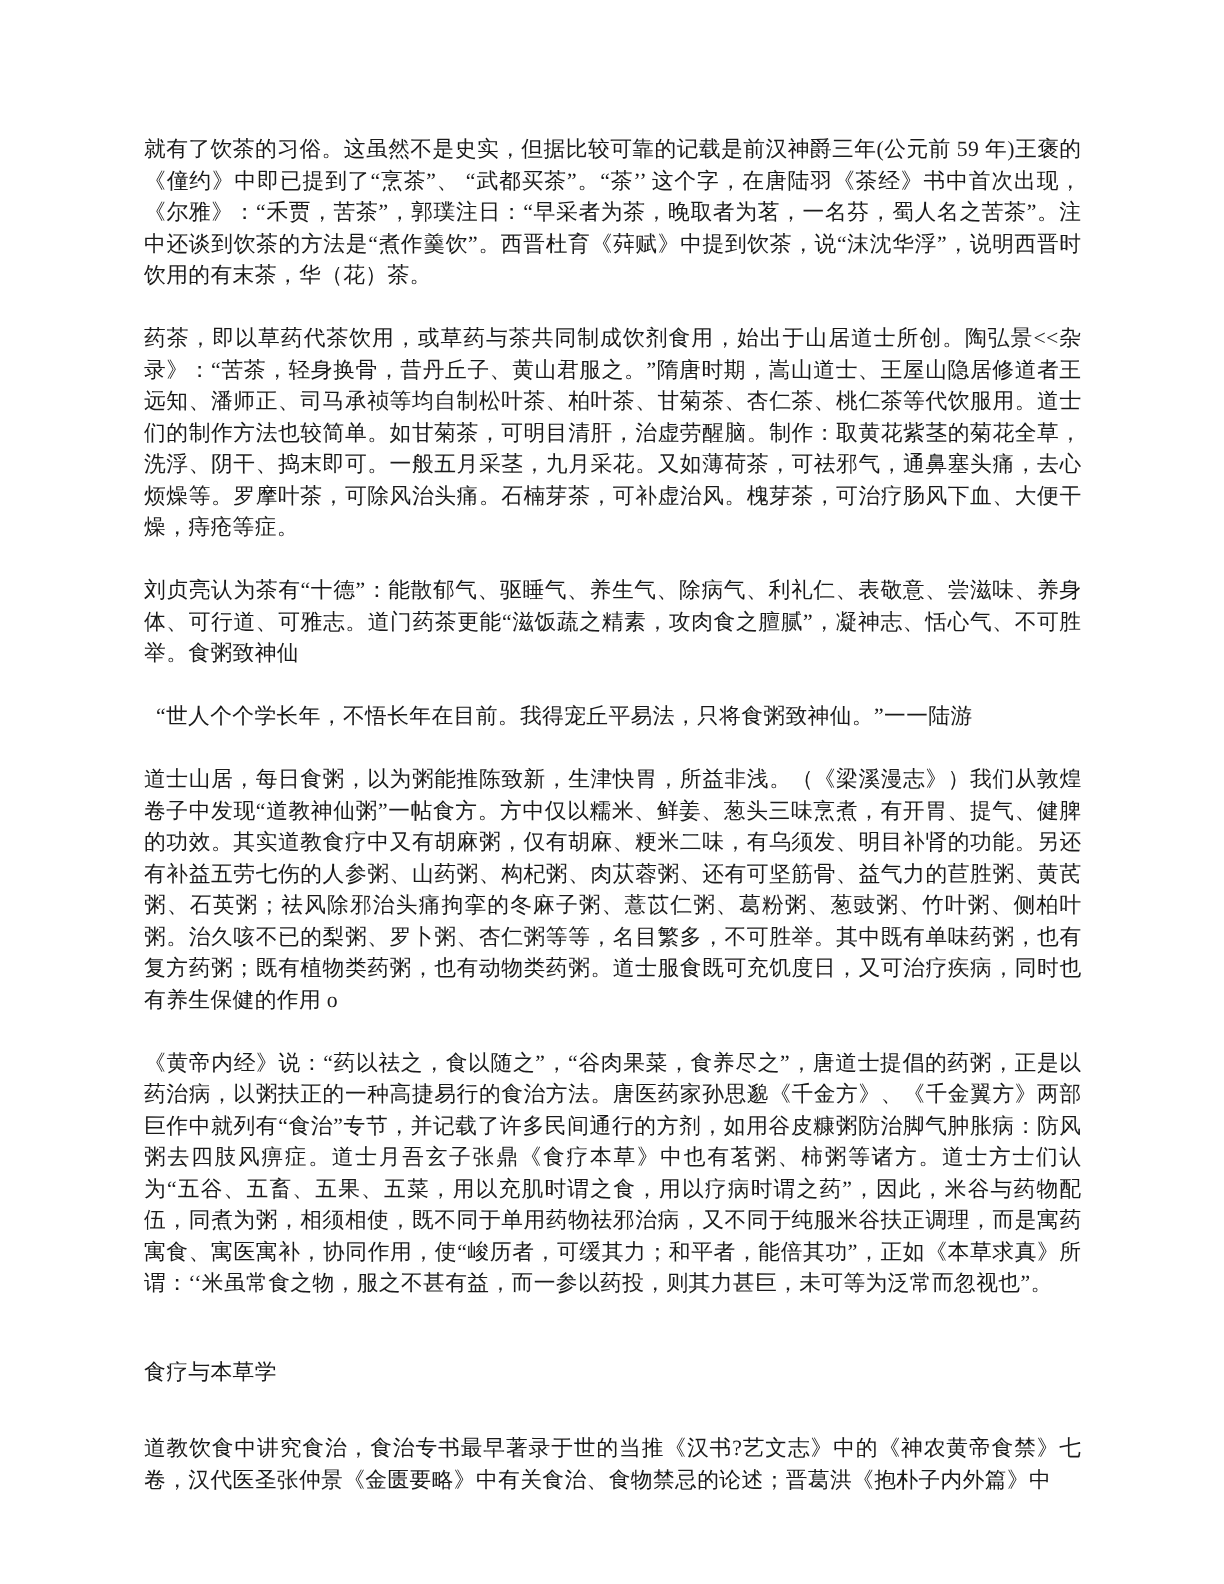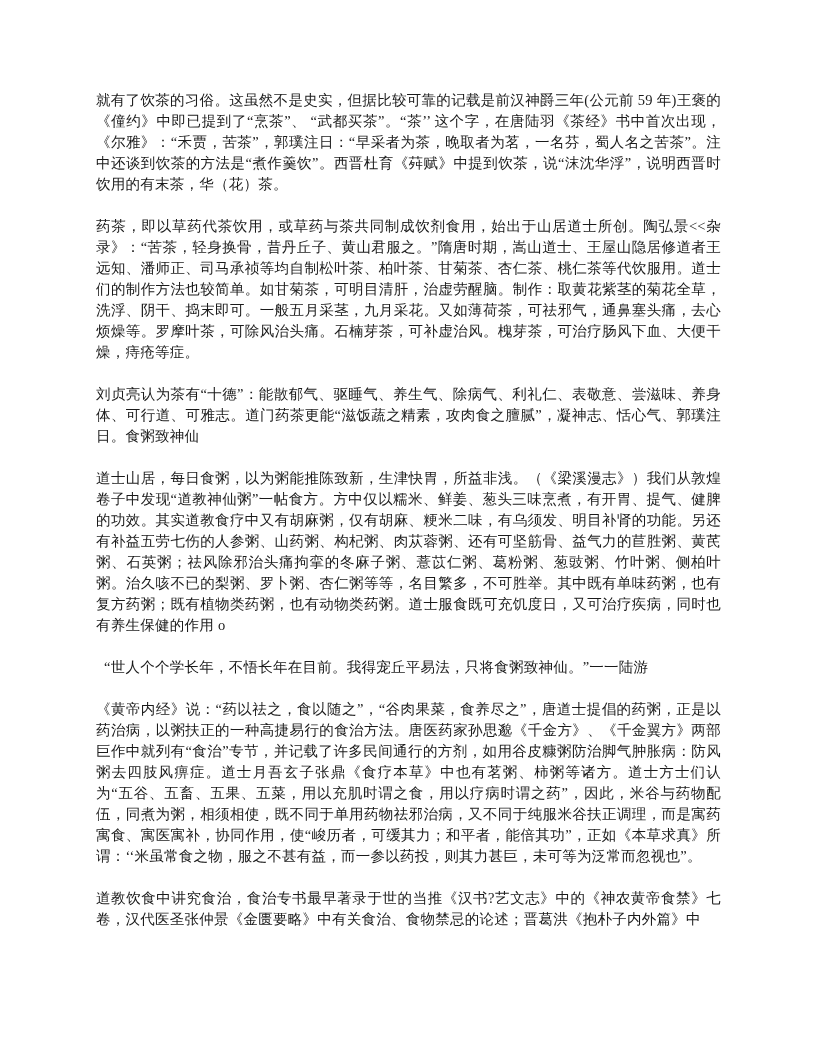--- a/index.html
+++ b/index.html
@@ -47,24 +47,25 @@
 </head>
 <body>
 
 <div class="page">
 
   <p class="doc-paragraph">就有了饮茶的习俗。这虽然不是史实，但据比较可靠的记载是前汉神爵三年(公元前 59 年)王褒的《僮约》中即已提到了“烹茶”、 “武都买茶”。“茶’’ 这个字，在唐陆羽《茶经》书中首次出现，《尔雅》：“禾贾，苦茶”，郭璞注日：“早采者为茶，晚取者为茗，一名芬，蜀人名之苦茶”。注中还谈到饮茶的方法是“煮作羹饮”。西晋杜育《荈赋》中提到饮茶，说“沫沈华浮”，说明西晋时饮用的有末茶，华（花）茶。</p>
 
   <p class="doc-paragraph">药茶，即以草药代茶饮用，或草药与茶共同制成饮剂食用，始出于山居道士所创。陶弘景&lt;&lt;杂录》：“苦茶，轻身换骨，昔丹丘子、黄山君服之。”隋唐时期，嵩山道士、王屋山隐居修道者王远知、潘师正、司马承祯等均自制松叶茶、柏叶茶、甘菊茶、杏仁茶、桃仁茶等代饮服用。道士们的制作方法也较简单。如甘菊茶，可明目清肝，治虚劳醒脑。制作：取黄花紫茎的菊花全草，洗浮、阴干、捣末即可。一般五月采茎，九月采花。又如薄荷茶，可祛邪气，通鼻塞头痛，去心烦燥等。罗摩叶茶，可除风治头痛。石楠芽茶，可补虚治风。槐芽茶，可治疗肠风下血、大便干燥，痔疮等症。</p>
 
 
-  <p class="doc-paragraph">刘贞亮认为茶有“十德”：能散郁气、驱睡气、养生气、除病气、利礼仁、表敬意、尝滋味、养身体、可行道、可雅志。道门药茶更能“滋饭蔬之精素，攻肉食之膻腻”，凝神志、恬心气、郭璞注日。食粥致神仙</p>
+  <p class="doc-paragraph">刘贞亮认为茶有“十德”：能散郁气、驱睡气、养生气、除病气、利礼仁、表敬意、尝滋味、养身体、可行道、可雅志。道门药茶更能“滋饭蔬之精素，攻肉食之膻腻”，凝神志、恬心气、不可胜举。食粥致神仙</p>
+
+  <p class="doc-paragraph doc-quote">“世人个个学长年，不悟长年在目前。我得宠丘平易法，只将食粥致神仙。”一一陆游</p>
 
   <p class="doc-paragraph">道士山居，每日食粥，以为粥能推陈致新，生津快胃，所益非浅。（《梁溪漫志》）我们从敦煌卷子中发现“道教神仙粥”一帖食方。方中仅以糯米、鲜姜、葱头三味烹煮，有开胃、提气、健脾的功效。其实道教食疗中又有胡麻粥，仅有胡麻、粳米二味，有乌须发、明目补肾的功能。另还有补益五劳七伤的人参粥、山药粥、构杞粥、肉苁蓉粥、还有可坚筋骨、益气力的苣胜粥、黄芪粥、石英粥；祛风除邪治头痛拘挛的冬麻子粥、薏苡仁粥、葛粉粥、葱豉粥、竹叶粥、侧柏叶粥。治久咳不已的梨粥、罗卜粥、杏仁粥等等，名目繁多，不可胜举。其中既有单味药粥，也有复方药粥；既有植物类药粥，也有动物类药粥。道士服食既可充饥度日，又可治疗疾病，同时也有养生保健的作用 o</p>
 
-  <p class="doc-paragraph doc-quote">“世人个个学长年，不悟长年在目前。我得宠丘平易法，只将食粥致神仙。”一一陆游</p>
-
   <p class="doc-paragraph">《黄帝内经》说：“药以祛之，食以随之”，“谷肉果菜，食养尽之”，唐道士提倡的药粥，正是以药治病，以粥扶正的一种高捷易行的食治方法。唐医药家孙思邈《千金方》、《千金翼方》两部巨作中就列有“食治”专节，并记载了许多民间通行的方剂，如用谷皮糠粥防治脚气肿胀病：防风粥去四肢风痹症。道士月吾玄子张鼎《食疗本草》中也有茗粥、柿粥等诸方。道士方士们认为“五谷、五畜、五果、五菜，用以充肌时谓之食，用以疗病时谓之药”，因此，米谷与药物配伍，同煮为粥，相须相使，既不同于单用药物祛邪治病，又不同于纯服米谷扶正调理，而是寓药寓食、寓医寓补，协同作用，使“峻历者，可缓其力；和平者，能倍其功”，正如《本草求真》所谓：‘‘米虽常食之物，服之不甚有益，而一参以药投，则其力甚巨，未可等为泛常而忽视也”。</p>
 
+  <h2 class="doc-heading">食疗与本草学</h2>
 
   <p class="doc-paragraph">道教饮食中讲究食治，食治专书最早著录于世的当推《汉书?艺文志》中的《神农黄帝食禁》七卷，汉代医圣张仲景《金匮要略》中有关食治、食物禁忌的论述；晋葛洪《抱朴子内外篇》中</p>
 
 </div>
 
 </body></html>

